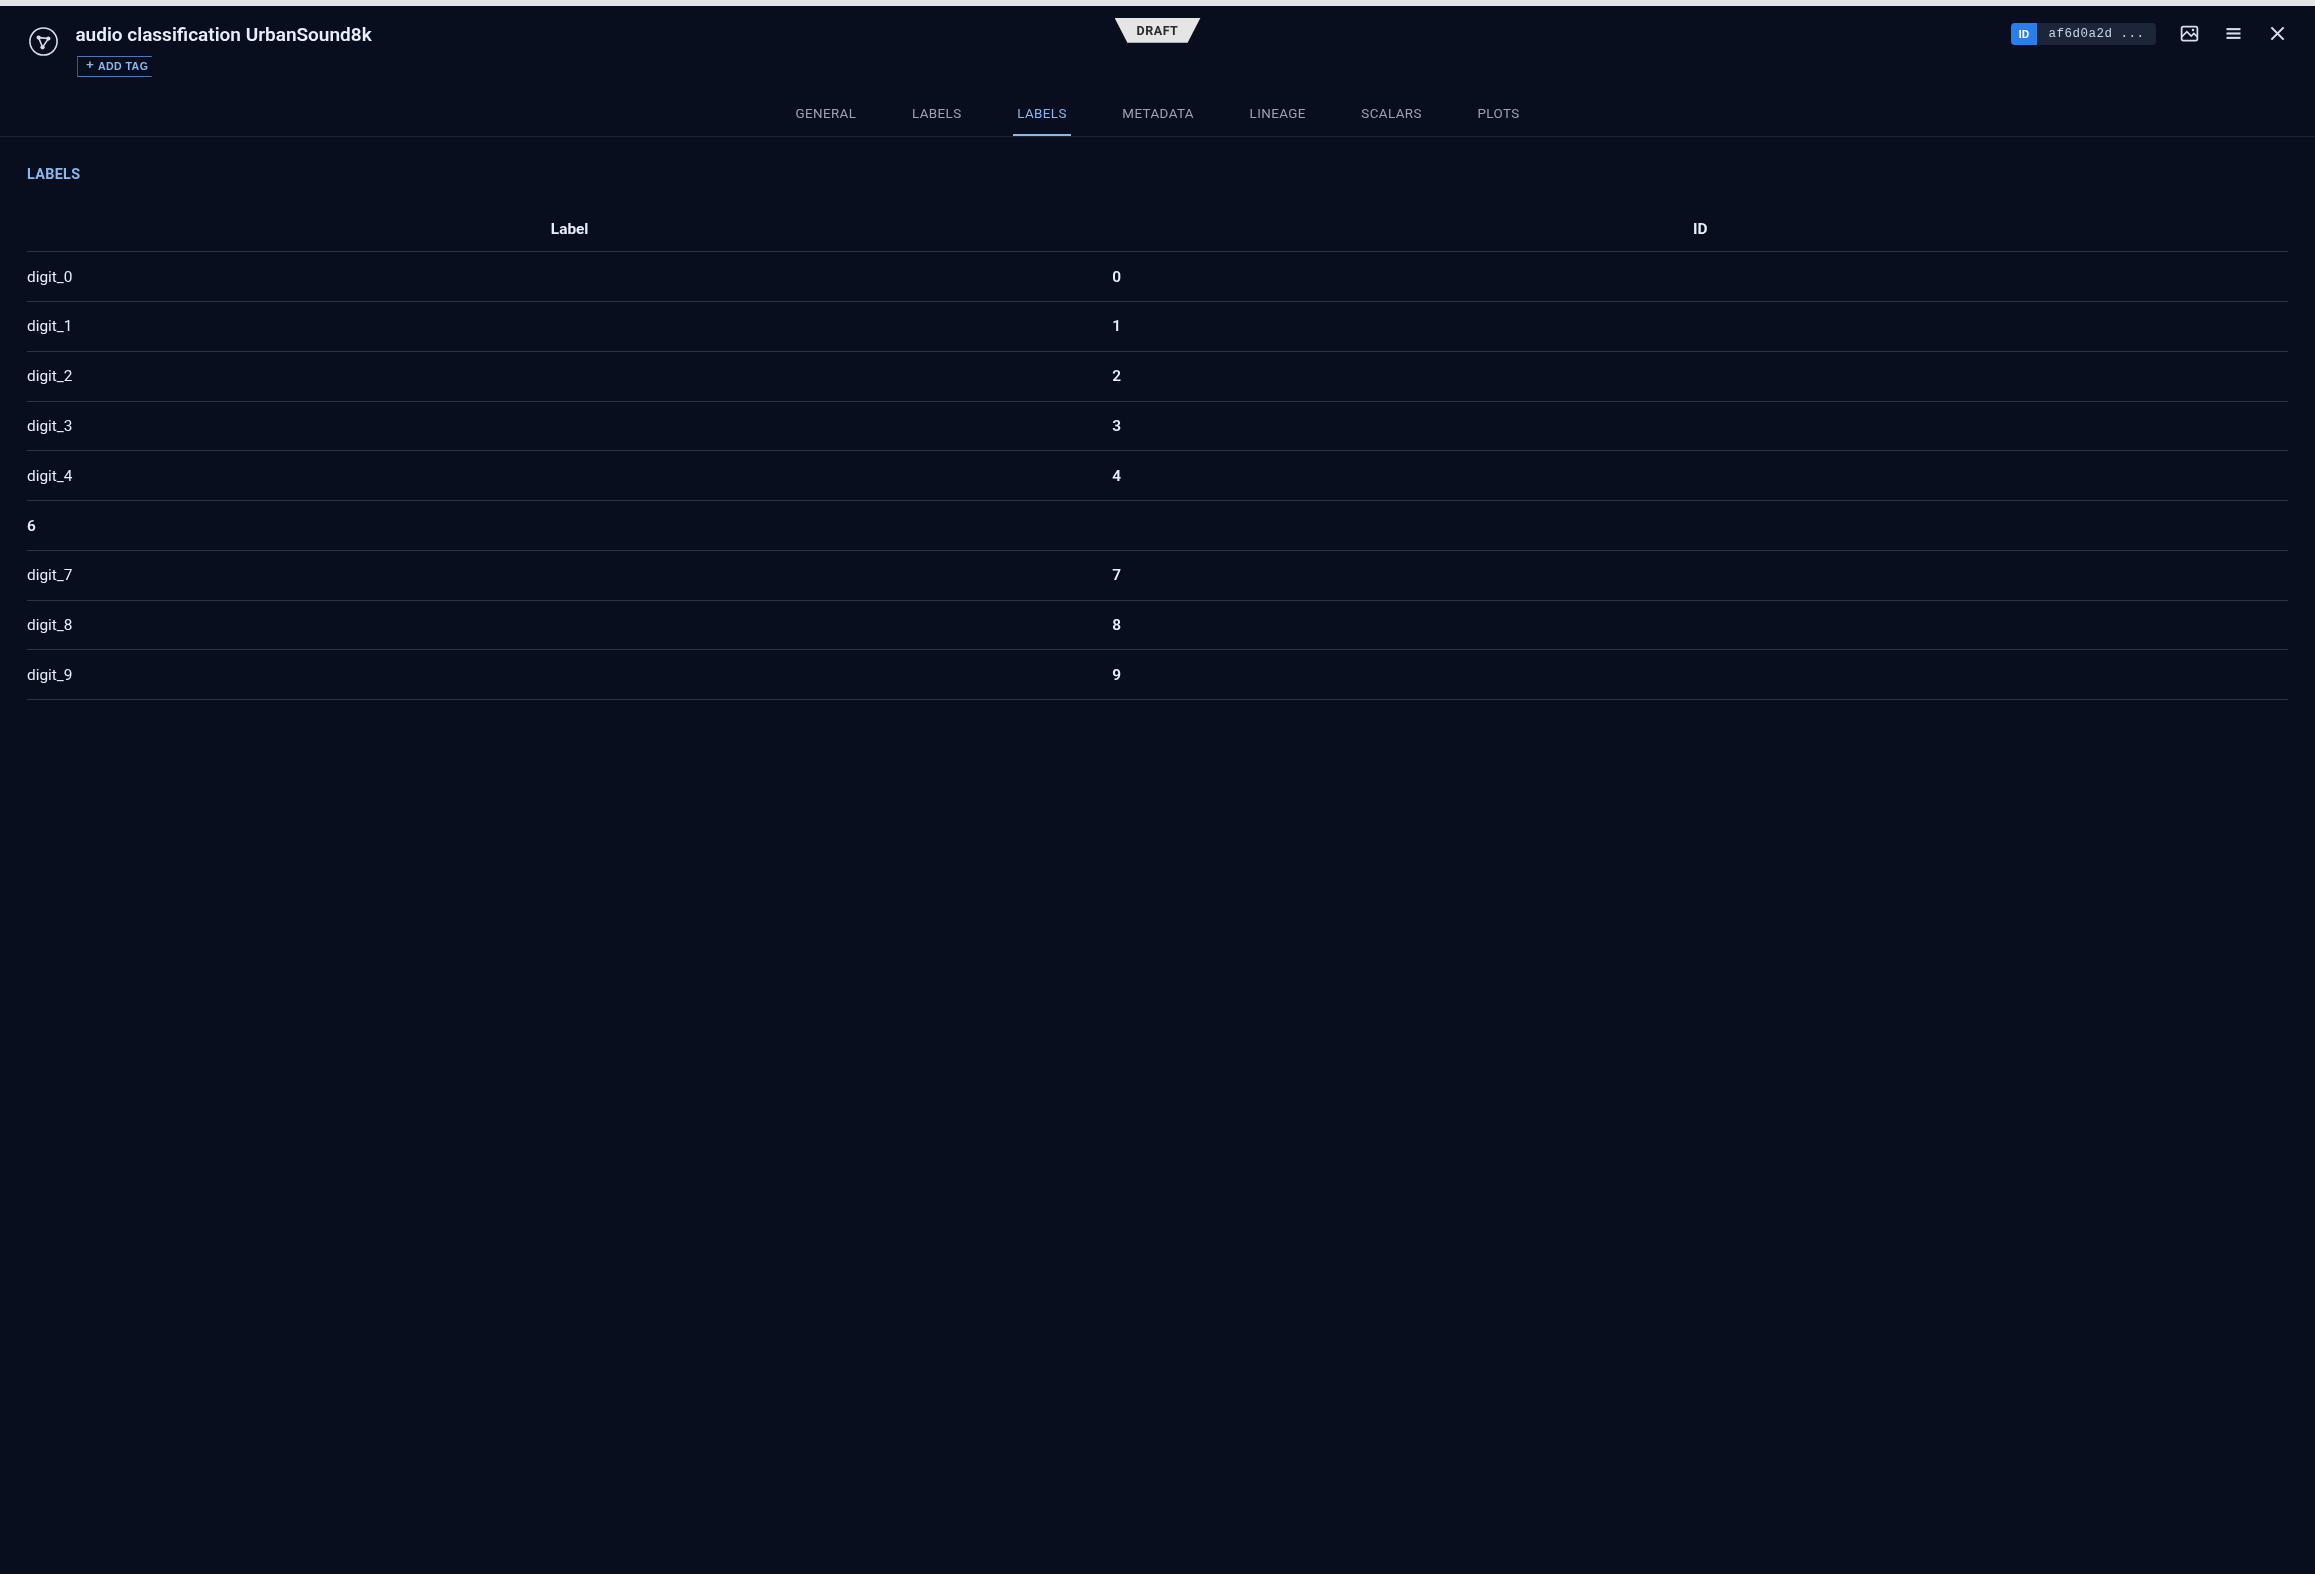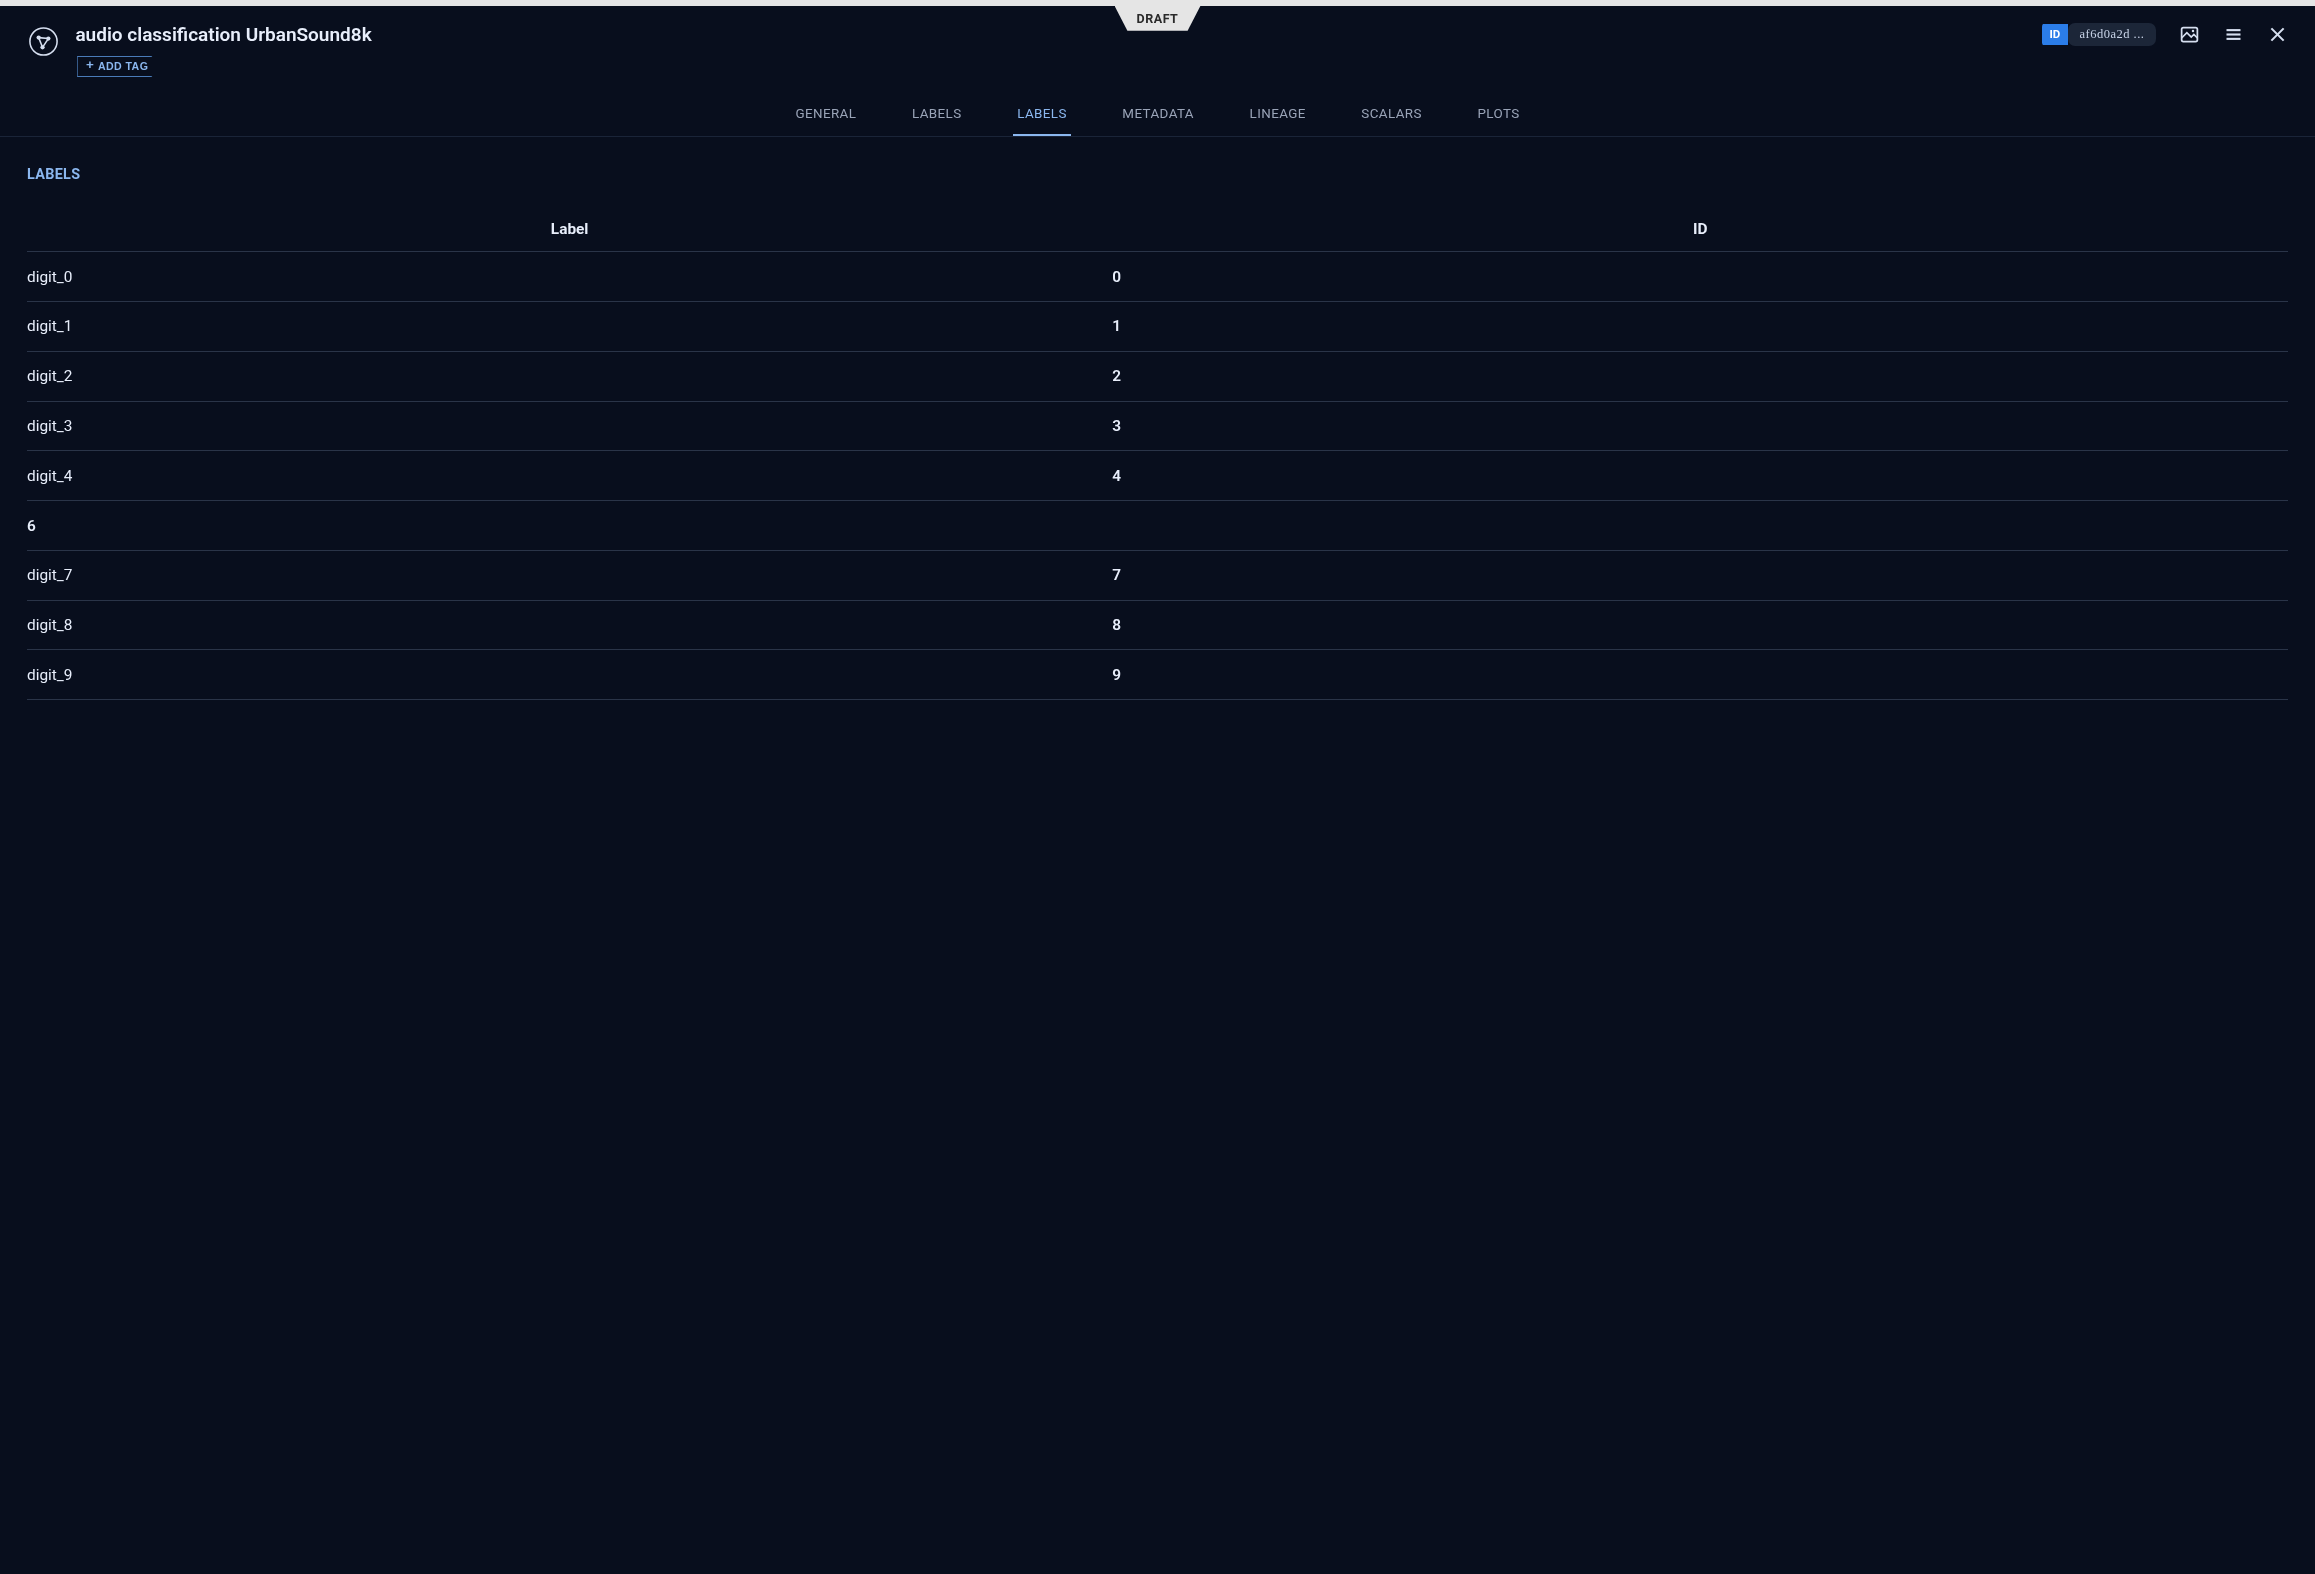--- a/index.html
+++ b/index.html
@@ -3,21 +3,21 @@
 <meta charset="utf-8">
 <style>
 * { margin:0; padding:0; box-sizing:border-box; }
 html,body { width:100%; height:100%; background:#000; font-family:-apple-system,BlinkMacSystemFont,"Segoe UI",Roboto,Helvetica,Arial,sans-serif; color:#fff; }
 
 .outer { background:#e5e5e5; padding-top:5.8px; min-height:100%; }
 .app { background:#080e1d; min-height:calc(100vh - 5.8px); position:relative; }
 
 
 .draft-tab {
-  position:absolute; top:0; left:50%; transform:translateX(-50%);
+  position:absolute; top:12px; left:50%; transform:translateX(-50%);
   background:#e5e5e5; color:#2a2a2a; font-weight:700; font-size:12.5px; letter-spacing:0.5px;
   height:25px; display:flex; align-items:center; justify-content:center; width:86px;
   clip-path: polygon(0 0, 100% 0, 85% 100%, 15% 100%);
 }
 
 .header { display:flex; align-items:flex-start; justify-content:space-between; padding:17.3px 27px 0 27px; }
 .header-left { display:flex; align-items:flex-start; gap:15.4px; }
 .model-icon { width:33px; height:33px; margin-top:1.9px; }
 .title-block { display:flex; flex-direction:column; gap:9.6px; }
 .page-title { font-size:19px; font-weight:600; color:#e8eefb; }
@@ -30,21 +30,21 @@
   padding:3.8px 11.5px 3.8px 7.7px; margin-left:1.9px;
   clip-path: polygon(0 0, calc(100% - 9.6px) 0, 100% 50%, calc(100% - 9.6px) 100%, 0 100%);
   border-right-color:transparent;
   cursor:pointer;
 }
 .plus-icon { font-size:13.4px; line-height:0; display:inline-block; transform:translateY(-1px); }
 
 .header-right { display:flex; align-items:center; gap:23px; }
 .id-pill { display:inline-flex; align-items:center; border-radius:3.8px; overflow:hidden; font-size:12.5px; }
 .id-pill .id-badge { background:#2b7de9; padding:3.8px 7.7px; font-weight:700; font-size:11.5px; }
-.id-pill .id-value { background:#1c2638; padding:3.8px 11.5px; font-family:Liberation Serif, serif; color:#c9d4e8; letter-spacing:0.5px;border-radius:7px; }
+.id-pill .id-value { background:#1c2638; padding:3.8px 11.5px; font-family:Liberation Mono, monospace; color:#c9d4e8; letter-spacing:0.5px; }
 .hdr-icon { cursor:pointer; color:#d6dff0; display:inline-flex; }
 .hdr-icon svg { width:21px; height:21px; }
 
 .tabs { display:flex; justify-content:center; gap:48px; border-bottom:1px solid #1a2438; margin-top:15.4px; }
 .tab { color:#9aa4b8; font-weight:400; font-size:13.4px; letter-spacing:0.4px; padding:13.4px 3.8px; cursor:pointer; border-bottom:2.9px solid transparent; }
 .tab.active { color:#8bb7ef; border-bottom-color:#8bb7ef; }
 
 .content { padding:29px 27px 38px; }
 .section-heading { color:#8bb7ef; font-weight:700; font-size:14.4px; letter-spacing:0.3px; margin-bottom:23px; }
 

